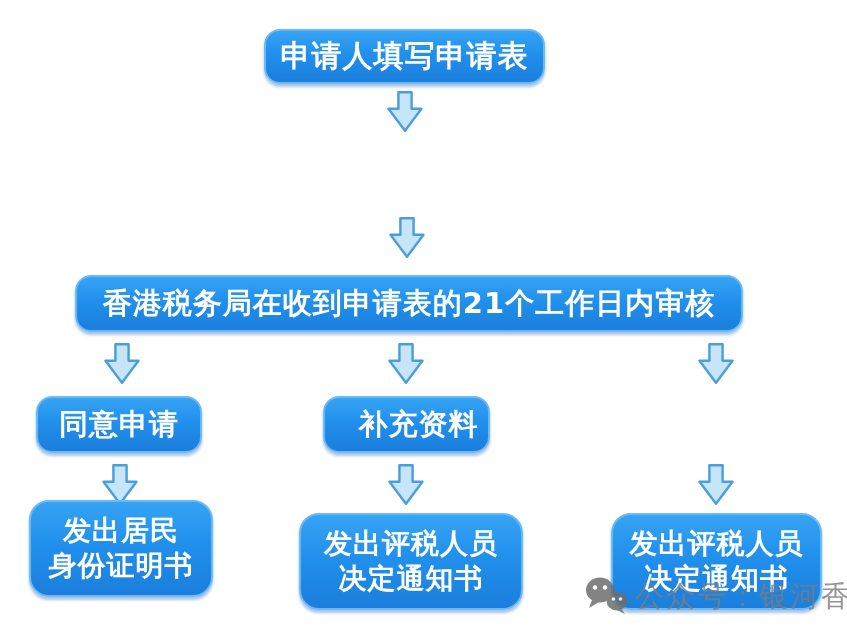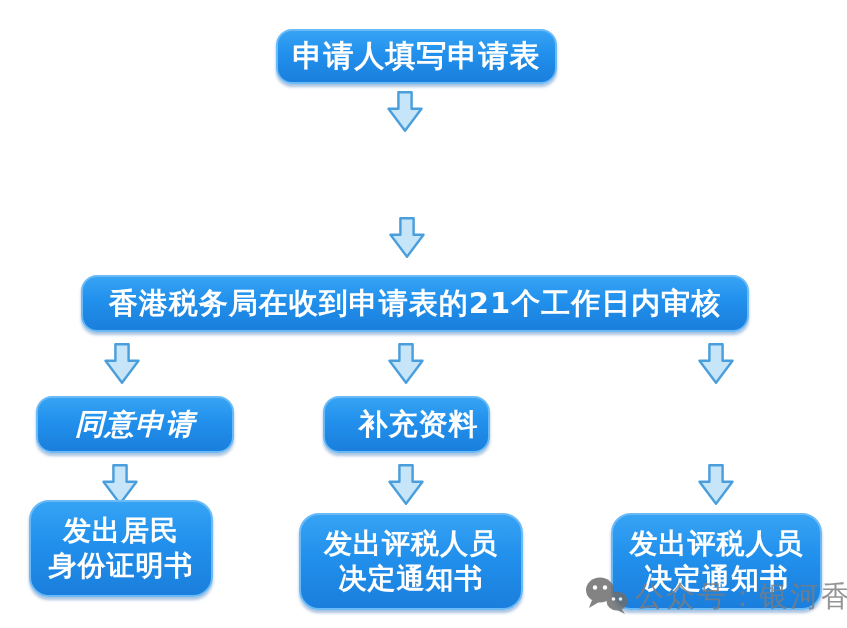--- a/index.html
+++ b/index.html
@@ -19,21 +19,21 @@
     white-space:pre-line;
     line-height:1.22;
     letter-spacing:1px;
     background:linear-gradient(180deg,#36a3f4 0%,#2190ec 45%,#1b7edc 100%);
     border:2px solid #6abaf7;
     border-radius:16px;
     box-shadow:0 3px 3px rgba(13,84,166,0.35);
     box-sizing:border-box;
   }
   .node.two-line{border-radius:20px;}
-  .fs30{font-size:30px;margin-left:12px;}
+  .fs30{font-size:30px;}
   .fs29{font-size:29px;}
   .fs28{font-size:28px;}
   .arrow{position:absolute;display:block;}
   .arrow svg{display:block;}
   #watermark{
     position:absolute;
     left:584px;top:575px;
     display:flex;align-items:center;gap:7px;
     z-index:5;
   }
@@ -58,39 +58,39 @@
     </svg>
   </span>
 
 
   <span class="arrow" style="left:385px;top:214px;">
     <svg width="44" height="48" viewBox="0 0 40 40">
       <path d="M14 2 L26 2 L26 17 L35 17 L20 37 L5 17 L14 17 Z" fill="#c6e5f9" stroke="#4a9edb" stroke-width="2.2" stroke-linejoin="round"></path>
     </svg>
   </span>
 
-  <div class="node fs29" style="left:81px;top:275px;width:668px;height:57px;">香港税务局在收到申请表的21个工作日内审核</div>
+  <div class="node fs29" style="left:75px;top:275px;width:668px;height:57px;">香港税务局在收到申请表的21个工作日内审核</div>
 
   <span class="arrow" style="left:100px;top:340px;">
     <svg width="44" height="48" viewBox="0 0 40 40">
       <path d="M14 2 L26 2 L26 17 L35 17 L20 37 L5 17 L14 17 Z" fill="#c6e5f9" stroke="#4a9edb" stroke-width="2.2" stroke-linejoin="round"></path>
     </svg>
   </span>
   <span class="arrow" style="left:384px;top:340px;">
     <svg width="44" height="48" viewBox="0 0 40 40">
       <path d="M14 2 L26 2 L26 17 L35 17 L20 37 L5 17 L14 17 Z" fill="#c6e5f9" stroke="#4a9edb" stroke-width="2.2" stroke-linejoin="round"></path>
     </svg>
   </span>
   <span class="arrow" style="left:694px;top:340px;">
     <svg width="44" height="48" viewBox="0 0 40 40">
       <path d="M14 2 L26 2 L26 17 L35 17 L20 37 L5 17 L14 17 Z" fill="#c6e5f9" stroke="#4a9edb" stroke-width="2.2" stroke-linejoin="round"></path>
     </svg>
   </span>
 
-  <div class="node fs29" style="left:36px;top:396px;width:198px;height:57px;font-style:italic;">同意申请</div>
+  <div class="node fs29" style="left:36px;top:396px;width:166px;height:57px;">同意申请</div>
   <div class="node fs29" style="left:323px;top:396px;width:167px;height:57px;padding-left:24px;">补充资料</div>
 
   <span class="arrow" style="left:98px;top:461px;">
     <svg width="44" height="48" viewBox="0 0 40 40">
       <path d="M14 2 L26 2 L26 17 L35 17 L20 37 L5 17 L14 17 Z" fill="#c6e5f9" stroke="#4a9edb" stroke-width="2.2" stroke-linejoin="round"></path>
     </svg>
   </span>
   <span class="arrow" style="left:384px;top:461px;">
     <svg width="44" height="48" viewBox="0 0 40 40">
       <path d="M14 2 L26 2 L26 17 L35 17 L20 37 L5 17 L14 17 Z" fill="#c6e5f9" stroke="#4a9edb" stroke-width="2.2" stroke-linejoin="round"></path>

